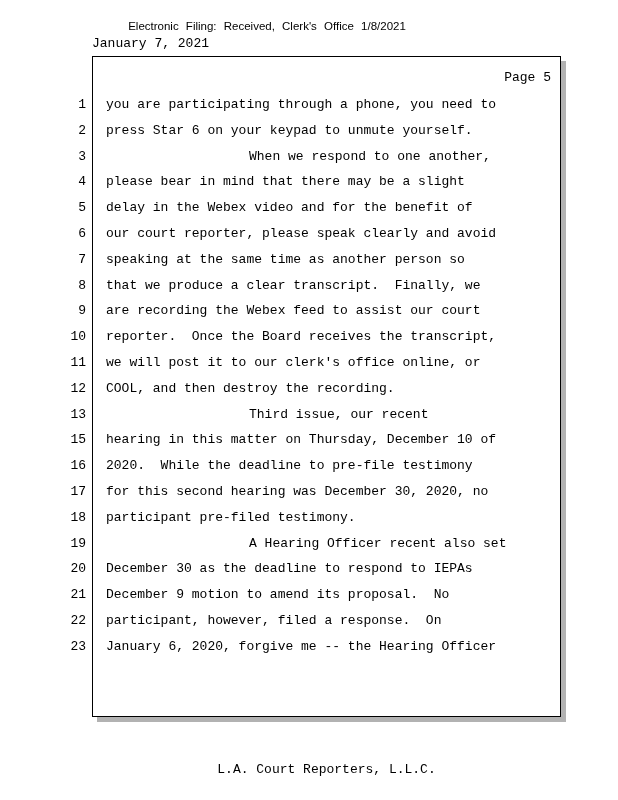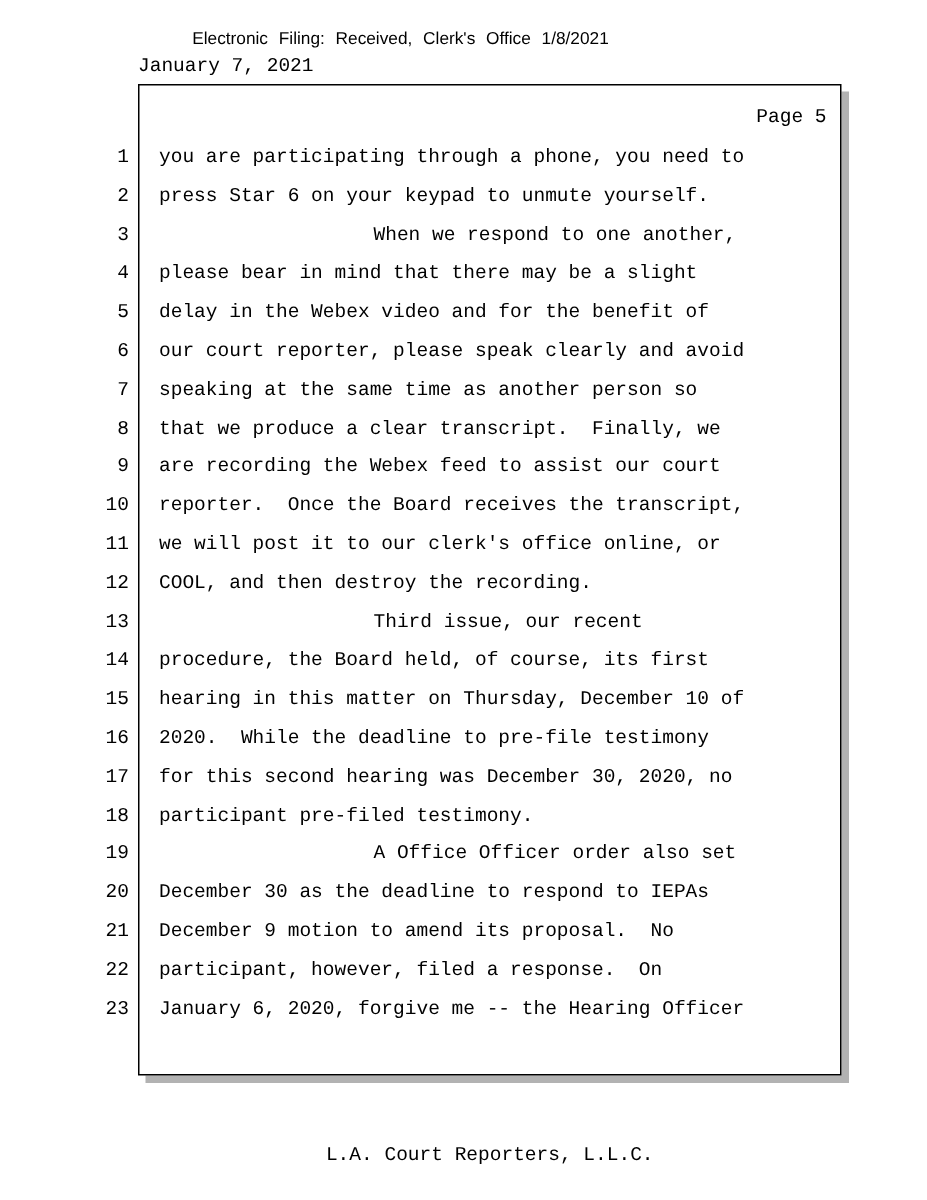--- a/index.html
+++ b/index.html
@@ -112,26 +112,25 @@
       <div class="line"><span class="num">4</span><span class="txt">please bear in mind that there may be a slight</span></div>
       <div class="line"><span class="num">5</span><span class="txt">delay in the Webex video and for the benefit of</span></div>
       <div class="line"><span class="num">6</span><span class="txt">our court reporter, please speak clearly and avoid</span></div>
       <div class="line"><span class="num">7</span><span class="txt">speaking at the same time as another person so</span></div>
       <div class="line"><span class="num">8</span><span class="txt">that we produce a clear transcript.  Finally, we</span></div>
       <div class="line"><span class="num">9</span><span class="txt">are recording the Webex feed to assist our court</span></div>
       <div class="line"><span class="num">10</span><span class="txt">reporter.  Once the Board receives the transcript,</span></div>
       <div class="line"><span class="num">11</span><span class="txt">we will post it to our clerk's office online, or</span></div>
       <div class="line"><span class="num">12</span><span class="txt">COOL, and then destroy the recording.</span></div>
       <div class="line indent"><span class="num">13</span><span class="txt">Third issue, our recent</span></div>
-      <div class="line"><span class="num">14</span><span class="txt">procedure, the Board held, of course, its first</span></div>
       <div class="line"><span class="num">15</span><span class="txt">hearing in this matter on Thursday, December 10 of</span></div>
       <div class="line"><span class="num">16</span><span class="txt">2020.  While the deadline to pre-file testimony</span></div>
       <div class="line"><span class="num">17</span><span class="txt">for this second hearing was December 30, 2020, no</span></div>
       <div class="line"><span class="num">18</span><span class="txt">participant pre-filed testimony.</span></div>
-      <div class="line indent"><span class="num">19</span><span class="txt">A Office Officer order also set</span></div>
+      <div class="line indent"><span class="num">19</span><span class="txt">A Hearing Officer recent also set</span></div>
       <div class="line"><span class="num">20</span><span class="txt">December 30 as the deadline to respond to IEPAs</span></div>
       <div class="line"><span class="num">21</span><span class="txt">December 9 motion to amend its proposal.  No</span></div>
       <div class="line"><span class="num">22</span><span class="txt">participant, however, filed a response.  On</span></div>
       <div class="line"><span class="num">23</span><span class="txt">January 6, 2020, forgive me -- the Hearing Officer</span></div>
     </div>
 </div>
 
 <div class="footer">
   <div>L.A. Court Reporters, L.L.C.</div>
   

